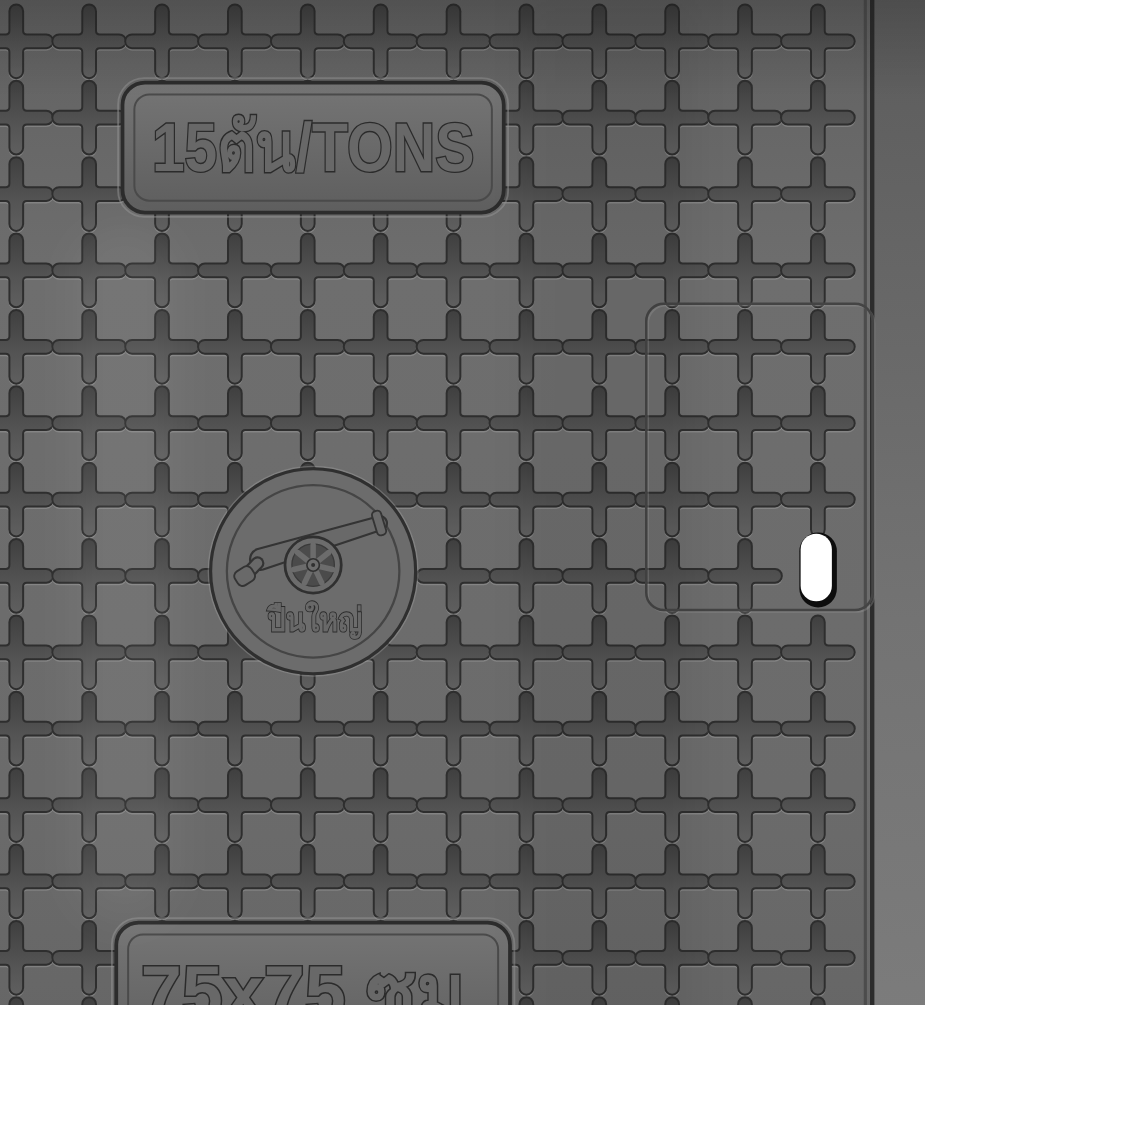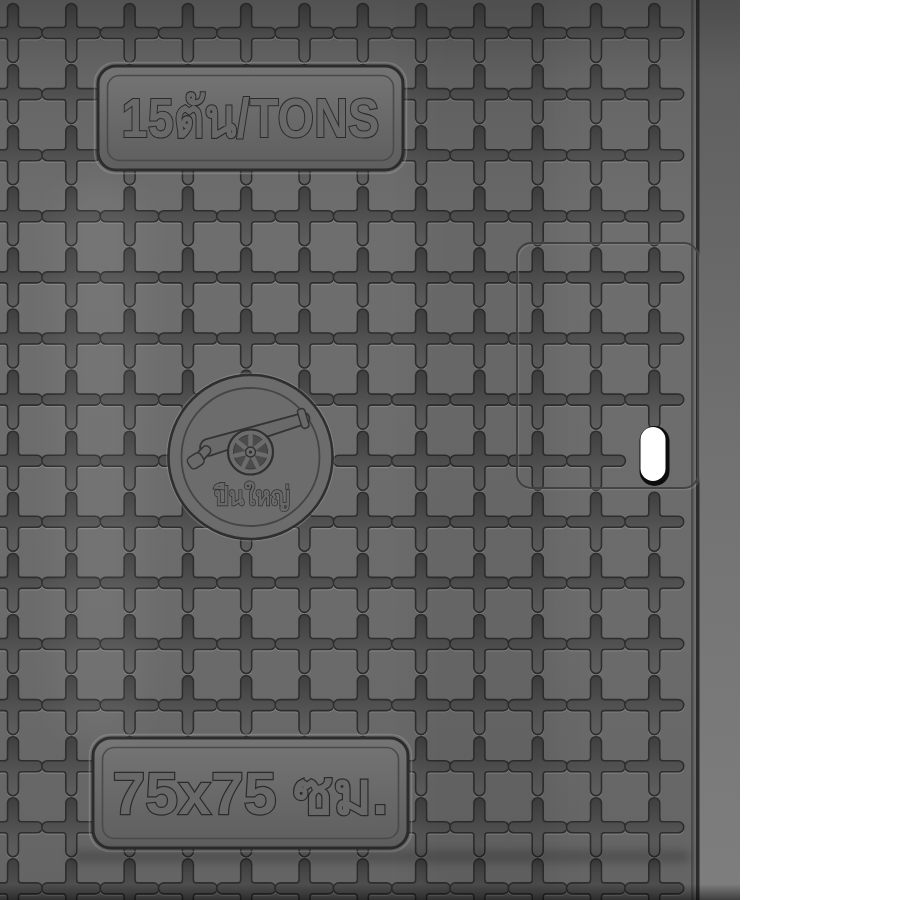--- a/index.html
+++ b/index.html
@@ -1,17 +1,17 @@
 <!DOCTYPE html>
 <html><head>
 <meta charset="utf-8">
 <style>
   html,body{margin:0;padding:0;}
   body{width:900px;height:900px;background:#ffffff;font-family:"Liberation Sans",sans-serif;}
-  .stage{position:relative;width:900px;height:900px;overflow:hidden;background:#f0abfc;}
+  .stage{position:relative;width:900px;height:804px;overflow:hidden;background:#f0abfc;}
   .cover-svg{position:absolute;left:0;top:0;display:block;}
   .white-bg{position:absolute;left:740px;top:0;width:160px;height:900px;background:#ffffff;}
   .shade{position:absolute;pointer-events:none;}
   .shade-top{left:0;top:0;width:740px;height:78px;
     background:linear-gradient(to bottom,rgba(0,0,0,0.16),rgba(0,0,0,0));}
   .shade-swath{left:420px;top:0;width:135px;height:900px;background:rgba(0,0,0,0.055);filter:blur(14px);}
   .shade-light{left:55px;top:180px;width:90px;height:560px;background:rgba(255,255,255,0.05);filter:blur(16px);border-radius:45px;}
   .shade-streak{left:70px;top:851px;width:620px;height:11px;background:rgba(0,0,0,0.22);filter:blur(5px);border-radius:6px;}
   .shade-bottom{left:0;top:884px;width:740px;height:16px;
     background:linear-gradient(to bottom,rgba(0,0,0,0),rgba(0,0,0,0.5));}

